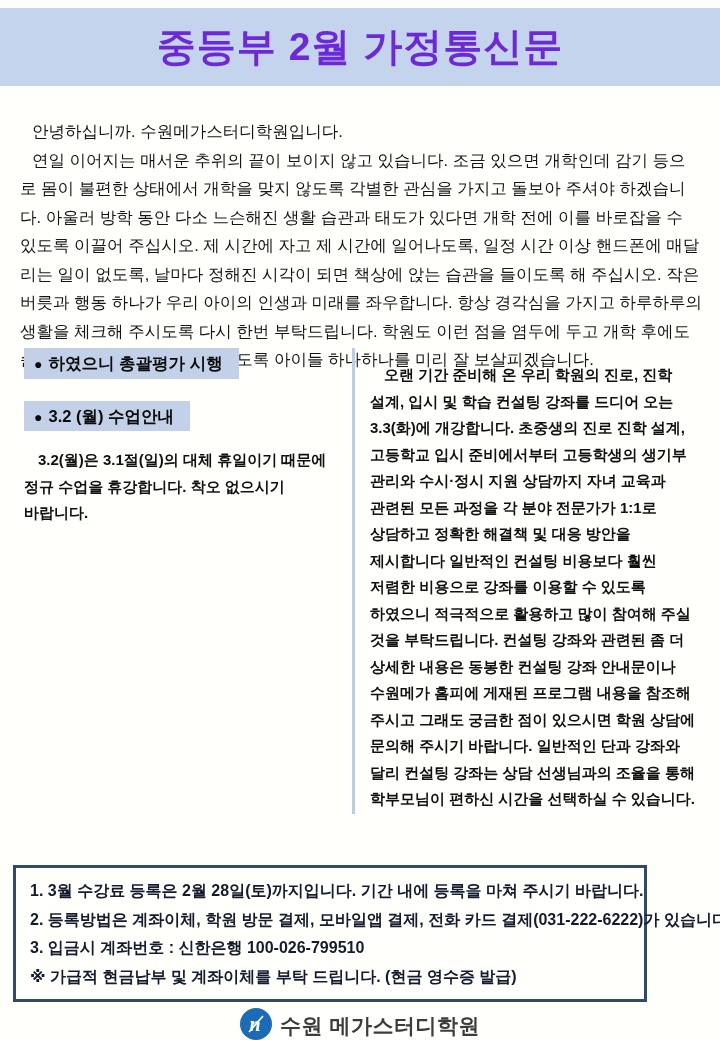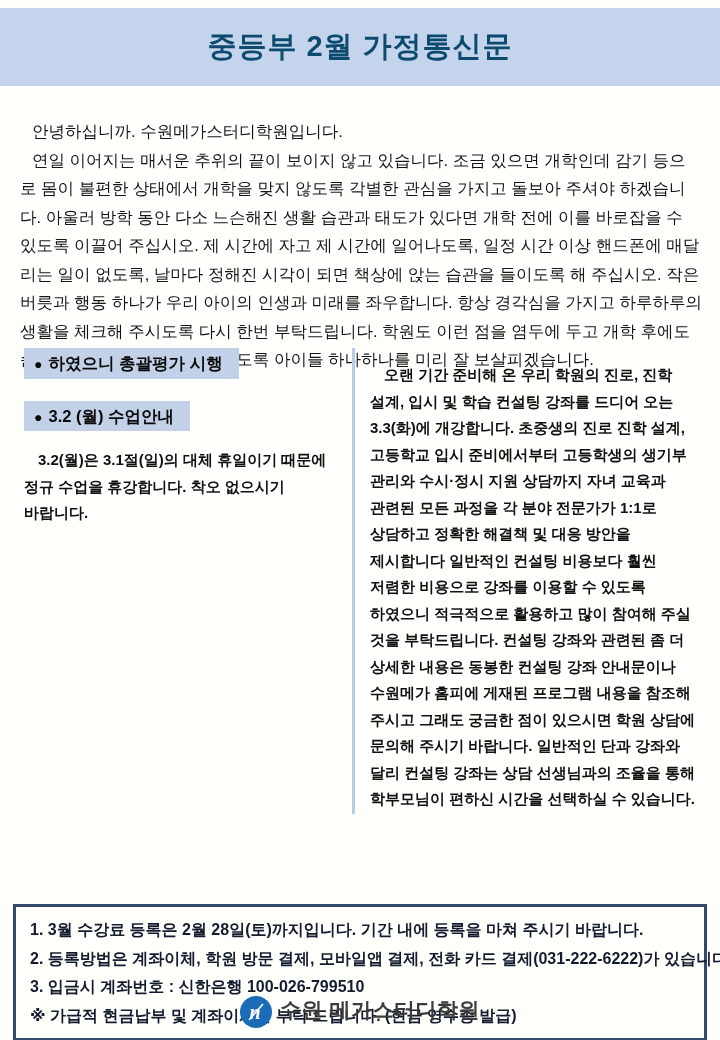--- a/index.html
+++ b/index.html
@@ -9,21 +9,21 @@
     font-family:"Liberation Sans","DejaVu Sans",sans-serif;
   }
   .page{position:absolute;inset:0;}
 
   
   .titlebar{
     position:absolute;top:8px;left:0;width:720px;height:78px;
     background:#c5d4ed;display:flex;align-items:center;justify-content:center;
   }
   .titlebar h1{
-    margin:0;font-size:29px;font-weight:bold;color:#0c4a6e;letter-spacing:1px;
+    margin:0;font-size:39px;font-weight:bold;color:#6d28d9;letter-spacing:1px;
   }
 
   
   .intro{
     position:absolute;top:117px;left:20px;width:682px;
     font-size:16.5px;line-height:28.5px;color:#141414;
   }
   .intro p{margin:0;text-indent:12px;}
 
   
@@ -43,33 +43,33 @@
   }
   .badge .bullet{font-size:14px;margin-right:6px;}
   .sec-body{
     margin:14px 0 0 0;font-size:15px;font-weight:bold;line-height:26.5px;
     color:#101010;text-indent:14px;word-break:keep-all;
   }
   .sec2{margin-top:20px;}
 
   
   .notice{
-    position:absolute;top:904px;left:13px;width:694px;box-sizing:border-box;
+    position:absolute;top:865px;left:13px;width:634px;box-sizing:border-box;
     border:3px solid #33496b;background:#fffffc;
     padding:9px 14px 8px 14px;
   }
   .notice .line{
     font-size:16px;font-weight:bold;color:#141b2e;line-height:28.5px;
     white-space:nowrap;
   }
 
   
   .footer{
     position:absolute;top:996px;left:0;width:720px;height:44px;
-    display:flex;align-items:flex-start;justify-content:center;gap:8px;
+    display:flex;align-items:flex-end;justify-content:center;gap:8px;
   }
   .logo-circle{width:32px;height:32px;flex:0 0 32px;}
   .logo-text{font-size:21px;font-weight:bold;color:#3c3c3c;letter-spacing:0.5px;}
 </style>
 </head>
 <body>
 
 <div class="page">
 
   <div class="titlebar">

